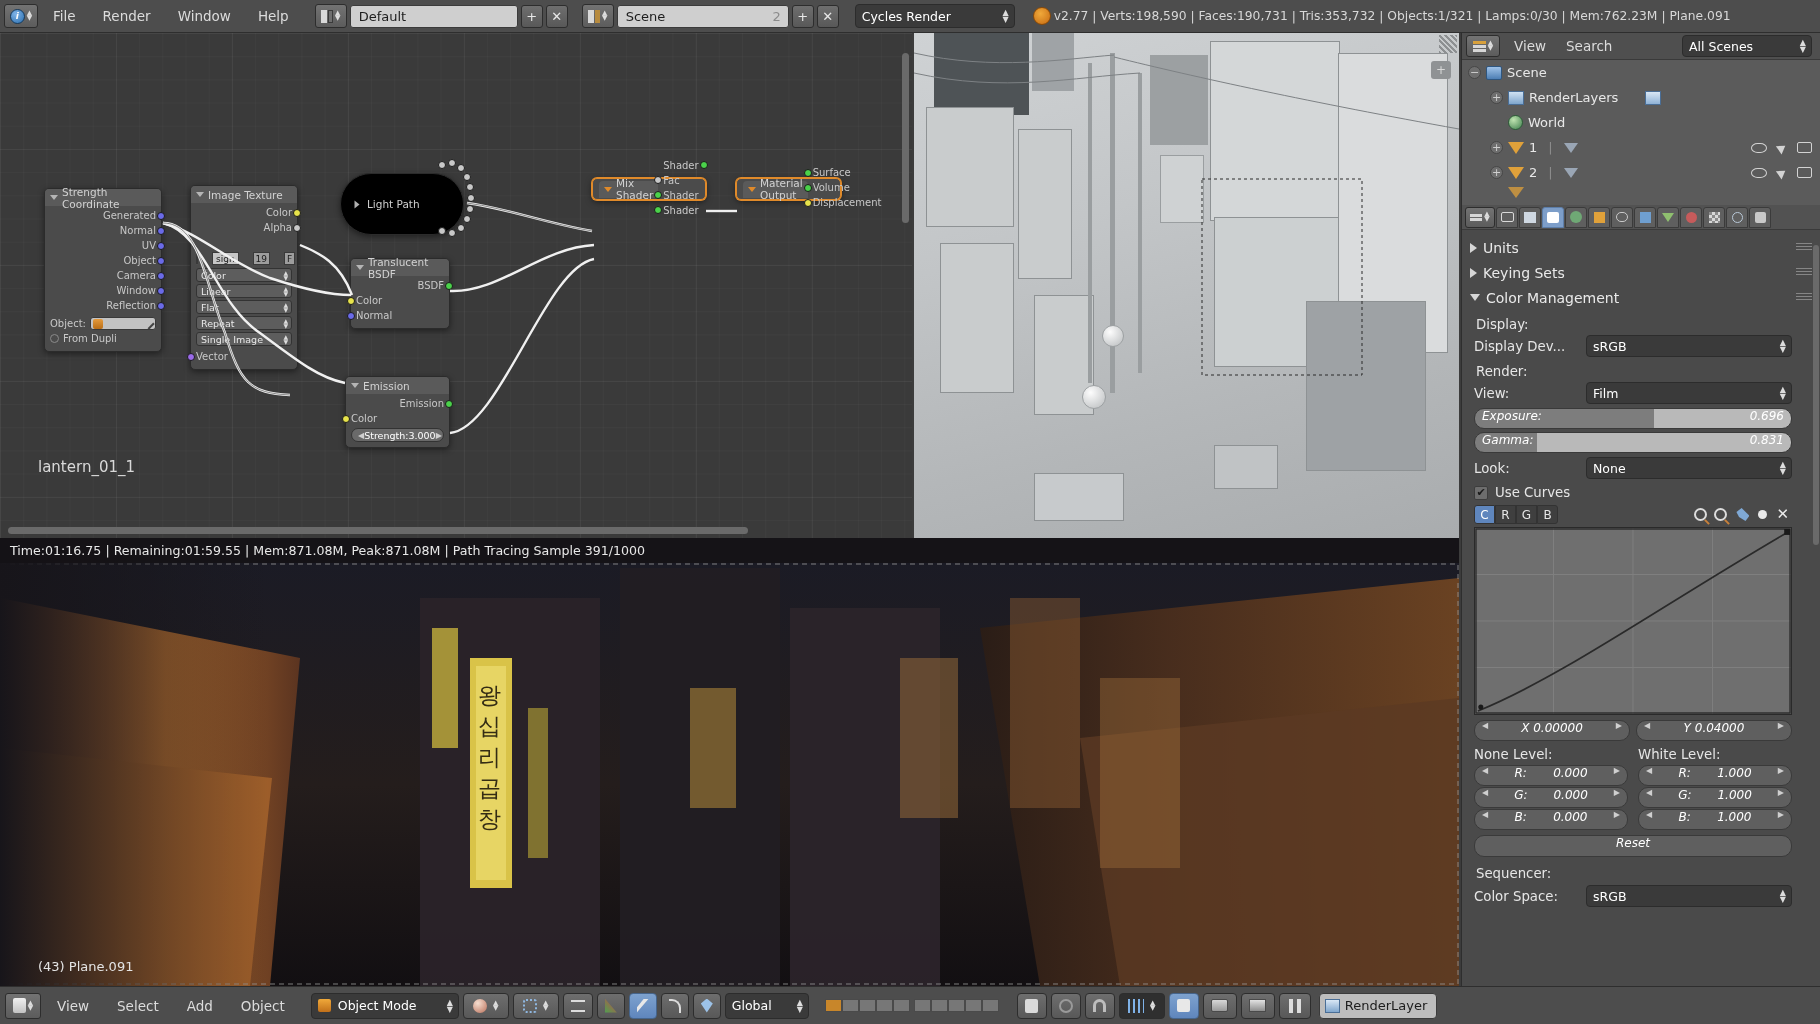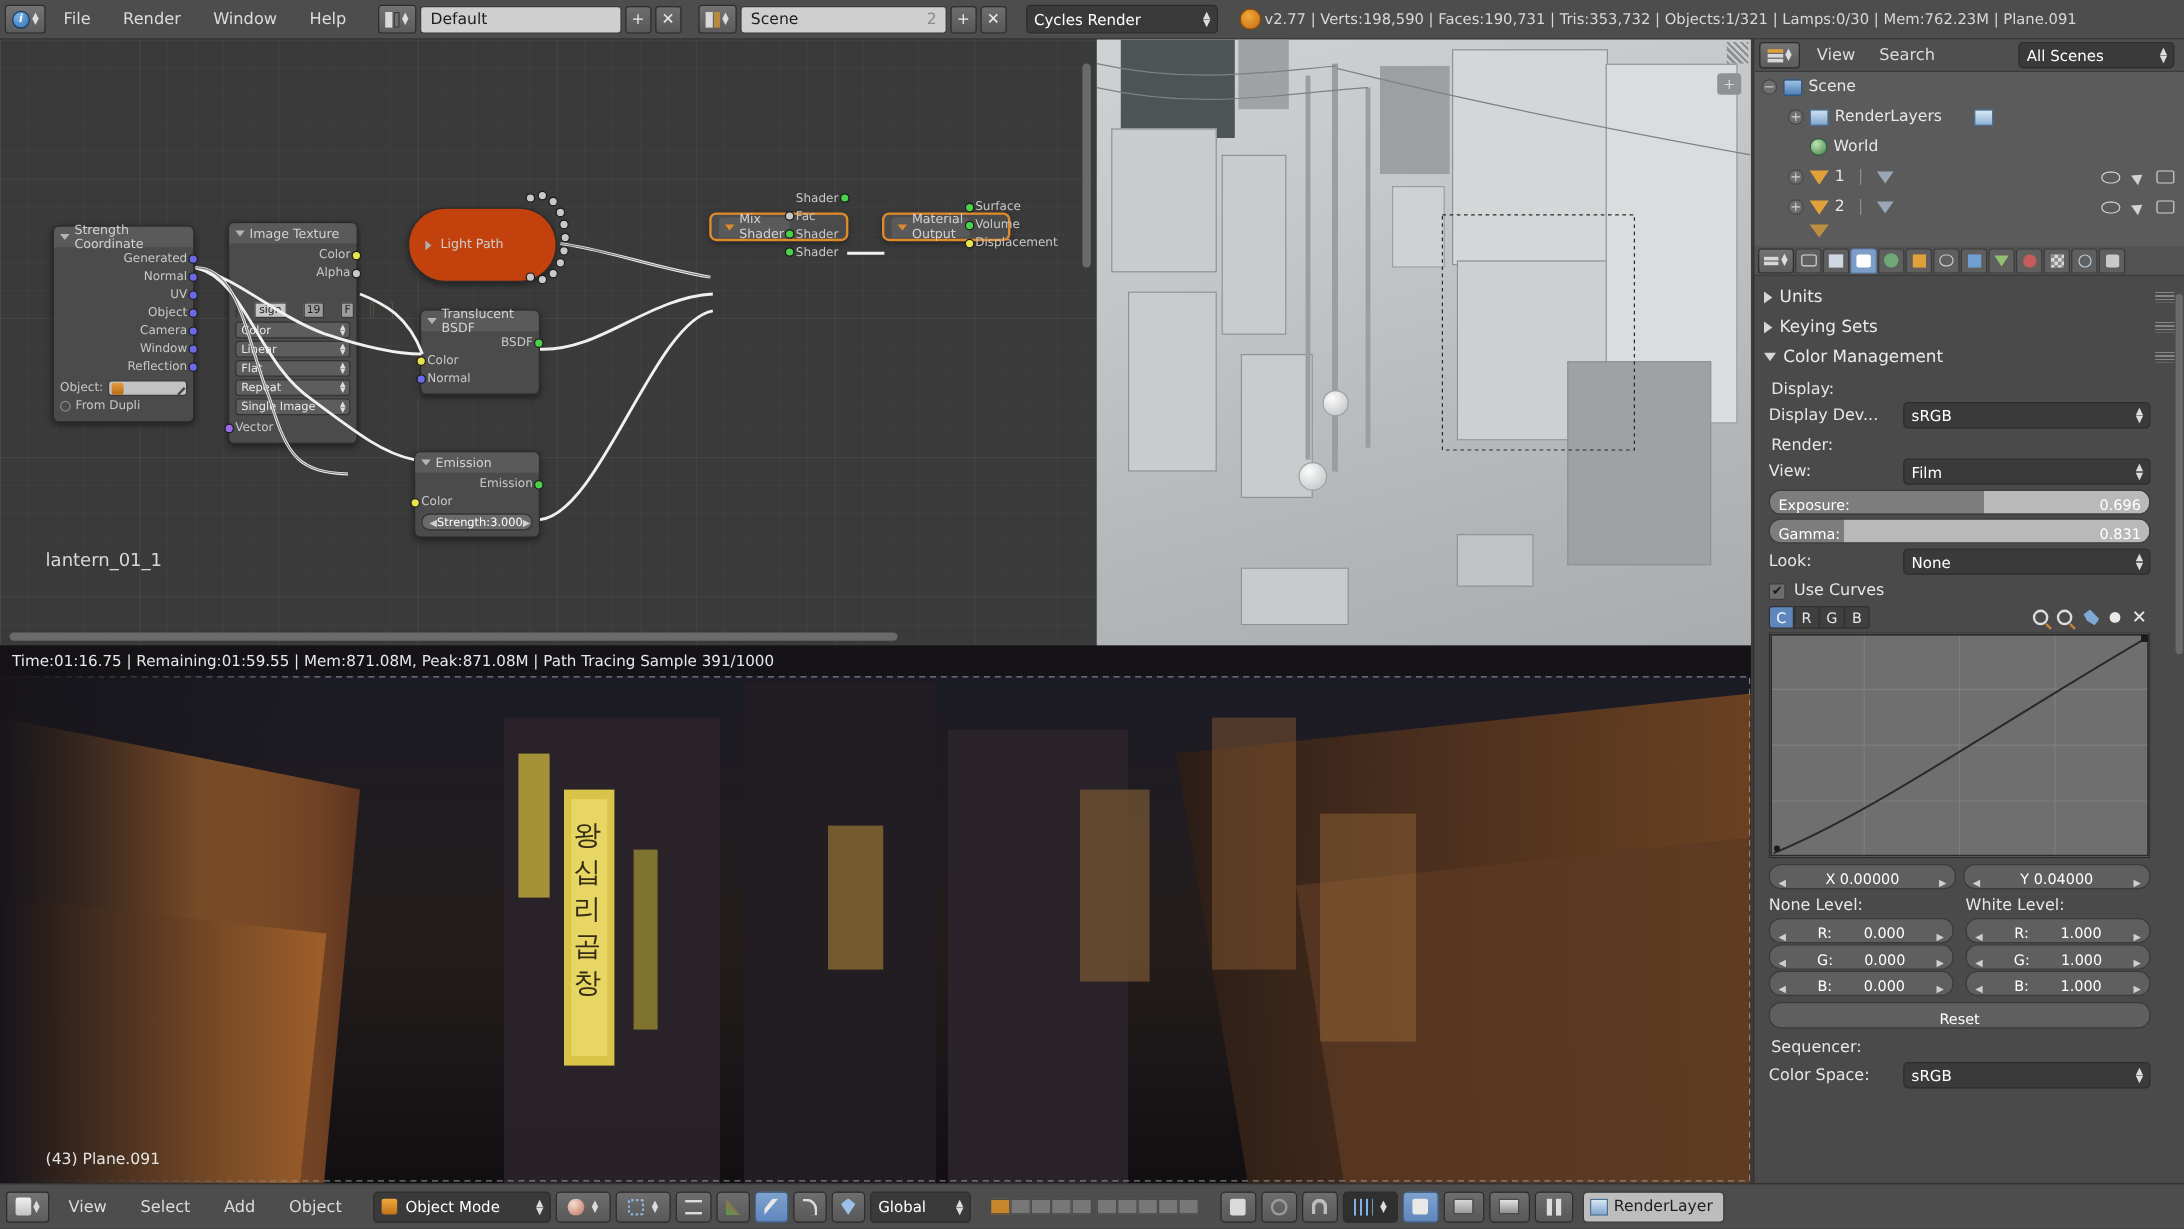--- a/index.html
+++ b/index.html
@@ -4,21 +4,21 @@
 <style>
   * { box-sizing: border-box; margin:0; padding:0; }
   html,body { width:1820px; height:1024px; overflow:hidden; background:#3c3c3c;
     font-family:"DejaVu Sans", sans-serif; font-size:12px; color:#e0e0e0; -webkit-font-smoothing:antialiased; }
   #app { position:relative; width:1820px; height:1024px; }
   .menu { padding:0 12px; height:26px; display:flex; align-items:center; color:#dcdcdc; cursor:pointer; font-size:13.5px;}
   .sel { background:#3a3a3a; border:1px solid #2c2c2c; border-radius:4px; height:22px;
          display:flex; align-items:center; padding:0 6px; color:#fff; position:relative; font-size:12.5px; }
   .sel .updown { position:absolute; right:5px; font-size:8px; line-height:7px; text-align:center; color:#ddd; }
   .numf { background:#5f5f5f; border:1px solid #3a3a3a; border-radius:10px; height:21px;
-          display:flex; align-items:flex-end; justify-content:space-between; padding:0 7px; font-size:12px; color:#fff; position:relative; overflow:hidden;}
+          display:flex; align-items:flex-start; justify-content:space-between; padding:0 7px; font-size:12px; color:#fff; position:relative; overflow:hidden;font-style:italic;}
   .arrL,.arrR { font-size:8px; color:#cfcfcf; }
 
   
   #topbar { position:absolute; left:0; top:0; width:1820px; height:33px; background:#4d4d4d;
             border-bottom:1px solid #2e2e2e; display:flex; align-items:center; padding:0 4px; gap:3px; }
   .icobtn { width:34px; height:24px; background:linear-gradient(#737373,#5c5c5c); border:1px solid #2d2d2d;
             border-radius:3px; display:flex; align-items:center; justify-content:center; cursor:pointer; }
   .bluecirc { width:15px;height:15px;border-radius:50%;background:radial-gradient(circle at 35% 30%,#7fb3e8,#2b6fae);
               border:1px solid #153a5e; color:#fff; font-size:9px; display:flex;align-items:center;justify-content:center;font-style:italic;font-weight:bold;}
   .spin { display:inline-flex; flex-direction:column; line-height:5px; font-size:7px; margin-left:2px; color:#ddd;}
@@ -260,21 +260,21 @@
             <span>Single Image</span>
             <span class="updown">▲<br>▼</span>
           </div>
       <div class="row" style="margin-top:3px">
             <i class="sock in s-purple"></i>
             <span>Vector</span>
           </div>
     </div>
   </div>
 
-  <div style="position:absolute;left:340px;top:140px;width:124px;height:62px;background:#c2410c;border:1px solid #2b2b2b;border-radius:31px;box-shadow:0 2px 6px rgba(0,0,0,.45);display:flex;align-items:center;padding-left:12px">
+  <div style="position:absolute;left:340px;top:140px;width:124px;height:62px;background:#000000;border:1px solid #2b2b2b;border-radius:31px;box-shadow:0 2px 6px rgba(0,0,0,.45);display:flex;align-items:center;padding-left:12px">
     <span class="tri" style="border-top-color:#b0b0b0;transform:rotate(-90deg)"></span>
     <span style="font-size:10.5px;color:#cfcfcf;margin-left:6px">Light Path</span>
   </div>
 
   <div style="position:absolute;left:430px;top:130px;width:50px;height:82px;">
     <i class="sock s-grey" style="position:absolute;left:8px;top:2px"></i>
     <i class="sock s-grey" style="position:absolute;left:18px;top:0px"></i>
     <i class="sock s-grey" style="position:absolute;left:27px;top:5px"></i>
     <i class="sock s-grey" style="position:absolute;left:33px;top:14px"></i>
     <i class="sock s-grey" style="position:absolute;left:36px;top:24px"></i>

